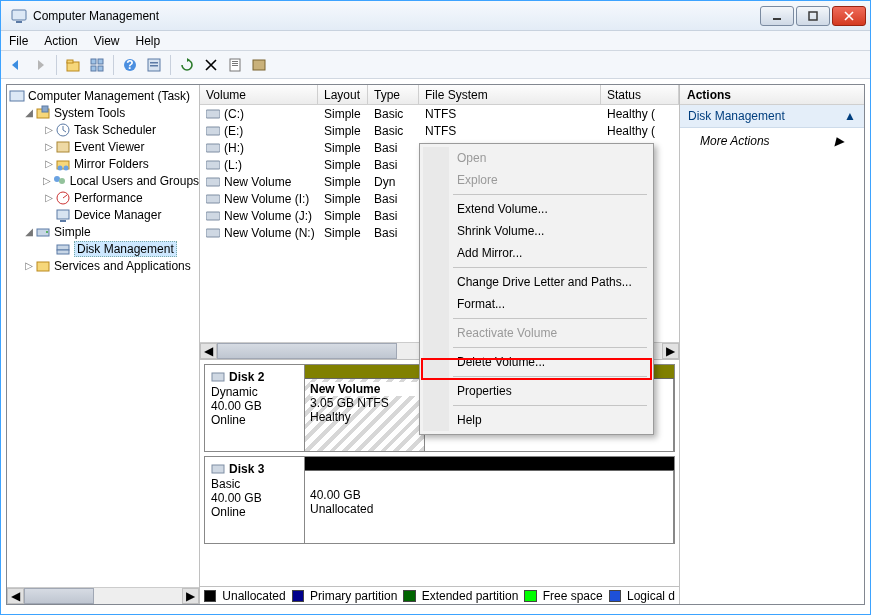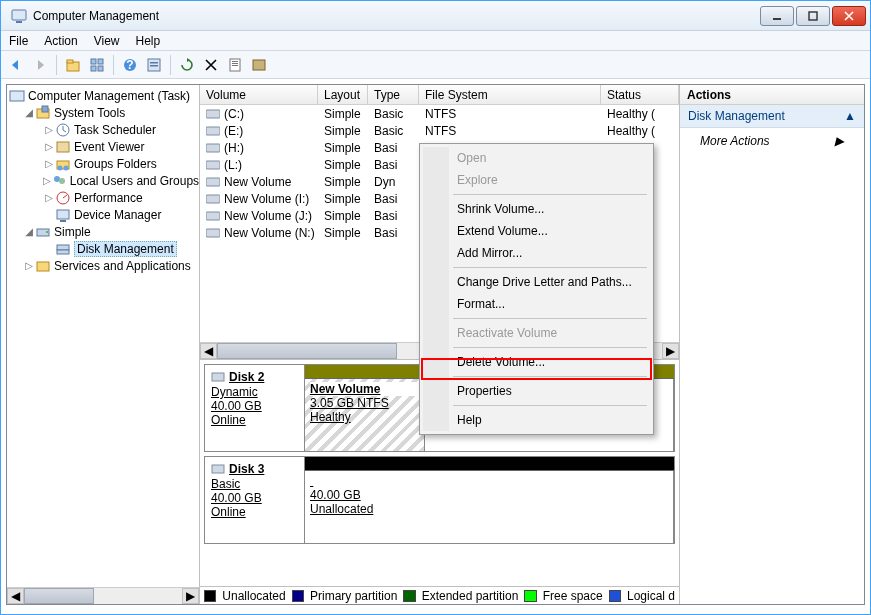--- a/index.html
+++ b/index.html
@@ -36,21 +36,21 @@
   .hscroll .thumb{ position:absolute; height:100%; background:linear-gradient(#d6dbe3,#bfc6d1); border:1px solid #a0a7b4; }
   
   .middle{ flex:1; display:flex; flex-direction:column; border-right:1px solid #c0c0c0; min-width:0;}
   .grid{ height:275px; border-bottom:1px solid #c0c0c0; display:flex; flex-direction:column;}
   .grid-head{ height:20px; background:linear-gradient(#fdfdfd,#ececec); display:flex; border-bottom:1px solid #cfcfcf;}
   .gh-cell{ border-right:1px solid #cfcfcf; padding:3px 6px; font-size:12px; overflow:hidden; white-space:nowrap;}
   .grid-body{ flex:1; overflow:hidden;}
   .grow{ display:flex; height:17px; align-items:center;}
   .gc{ padding:1px 6px; overflow:hidden; white-space:nowrap; text-overflow: clip; border-right:1px solid transparent;}
   .gc .di{ width:14px;height:12px; display:inline-block; vertical-align:middle; margin-right:4px;}
-  .disk-area{ flex:1; overflow:hidden; position:relative;text-decoration:underline;}
+  .disk-area{ flex:1; overflow:hidden; position:relative;}
   .disk-row{ display:flex; height:88px; margin:4px 4px 4px 4px; border:1px solid #888;}
   .disk-info{ width:100px; border-right:1px solid #888; padding:4px 6px; background:#fff;}
   .disk-info .hdr{ height:16px; display:flex; align-items:center; font-weight:bold; gap:4px;}
   .disk-info .hdr svg{width:14px;height:14px;}
   .parts{ flex:1; display:flex; position:relative; background:#fff;}
   .part{ border-right:1px solid #888; padding:3px 5px; overflow:hidden;}
   .part.striped{ background:repeating-linear-gradient(135deg,#fff,#fff 5px,#d7d7d7 5px,#d7d7d7 9px);}
   .part.striped .phdr{background:#fff;}
   .part .phdr{ font-weight:bold;}
   .disk1-band{ height:14px; background:#808000; border-bottom:1px solid #666; }
@@ -220,21 +220,21 @@
         </div>
       <div class="tree-row l3">
           <span class="exp">▷</span>
           <span class="ic">
             <svg width="16" height="16">
               <rect x="2" y="5" width="12" height="8" fill="#f6d77a" stroke="#bb8a1e"></rect>
               <circle cx="5" cy="12" r="2.5" fill="#6aa2e2"></circle>
               <circle cx="11" cy="12" r="2.5" fill="#6aa2e2"></circle>
             </svg>
           </span>
-          <span class="lbl">Groups Folders</span>
+          <span class="lbl">Mirror Folders</span>
         </div>
       <div class="tree-row l3">
           <span class="exp">▷</span>
           <span class="ic">
             <svg width="16" height="16">
               <circle cx="6" cy="6" r="3" fill="#6aa2e2"></circle>
               <circle cx="11" cy="8" r="3" fill="#93c29b"></circle>
             </svg>
           </span>
           <span class="lbl">Local Users and Groups</span>
@@ -465,22 +465,22 @@
       <span>More Actions</span><span class="ar">▶</span>
     </div>
   </div>
 </div>
 
 <div class="ctx">
   <div class="strip"></div>
   <div class="ctx-item disabled">Open</div>
   <div class="ctx-item disabled">Explore</div>
   <div class="ctx-sep"></div>
+  <div class="ctx-item">Extend Volume...</div>
   <div class="ctx-item">Shrink Volume...</div>
-  <div class="ctx-item">Extend Volume...</div>
   <div class="ctx-item">Add Mirror...</div>
   <div class="ctx-sep"></div>
   <div class="ctx-item">Change Drive Letter and Paths...</div>
   <div class="ctx-item">Format...</div>
   <div class="ctx-sep"></div>
   <div class="ctx-item disabled">Reactivate Volume</div>
   <div class="ctx-sep"></div>
   <div class="ctx-item">Delete Volume...</div>
   <div class="ctx-sep"></div>
   <div class="ctx-item">Properties</div>

